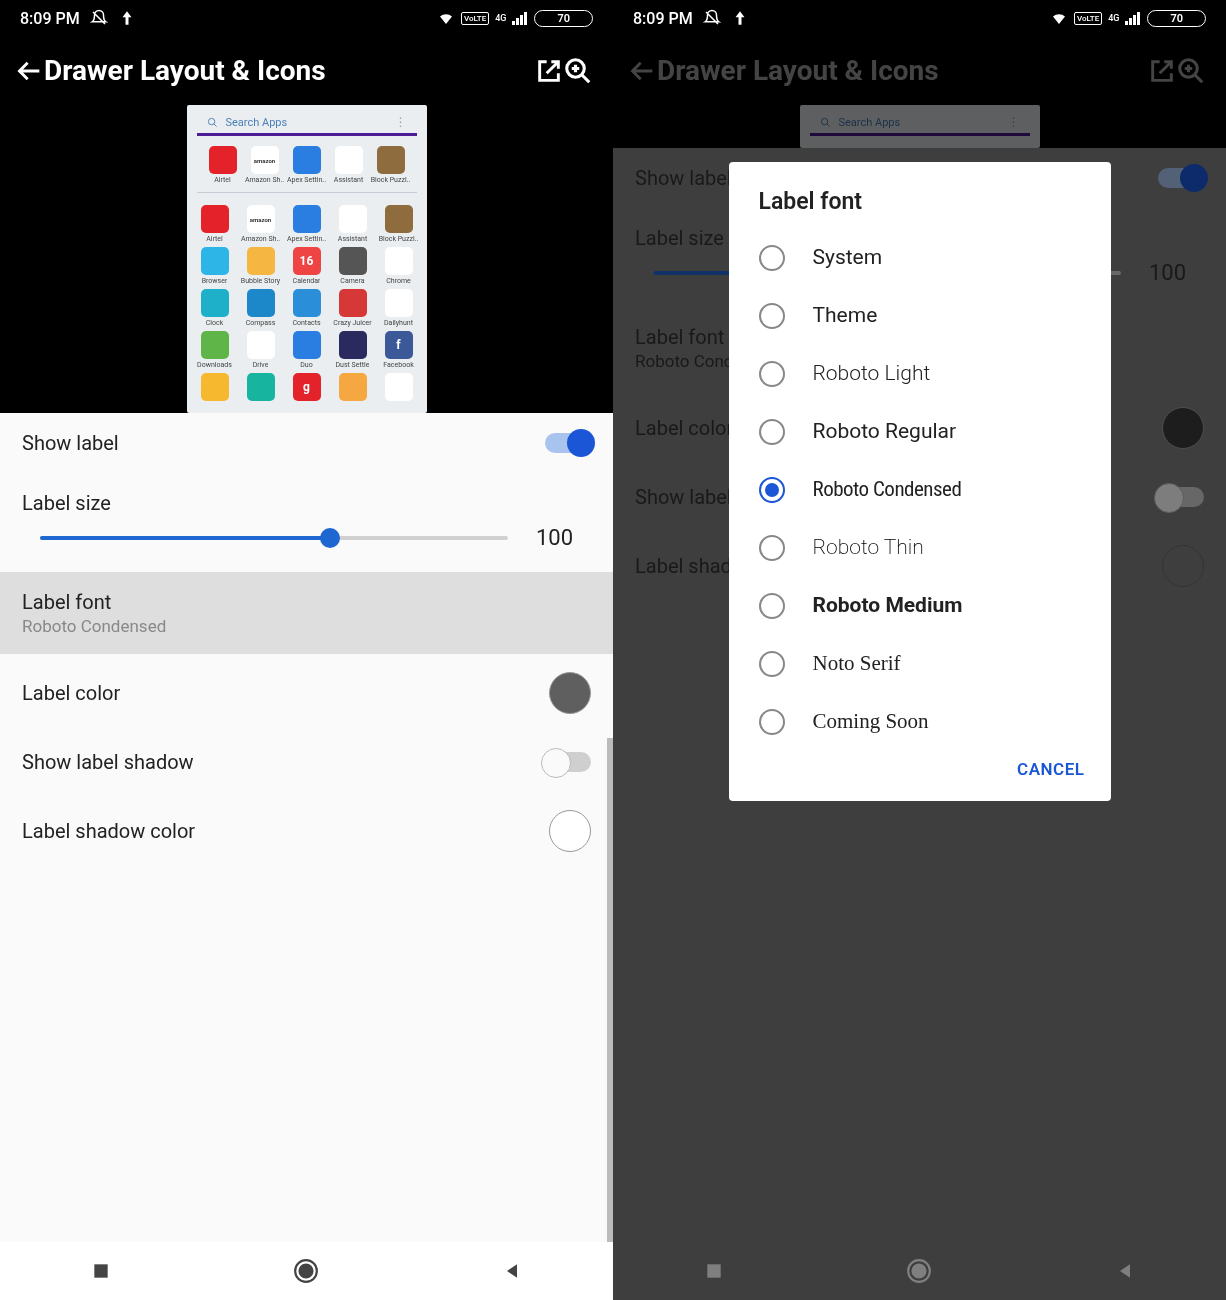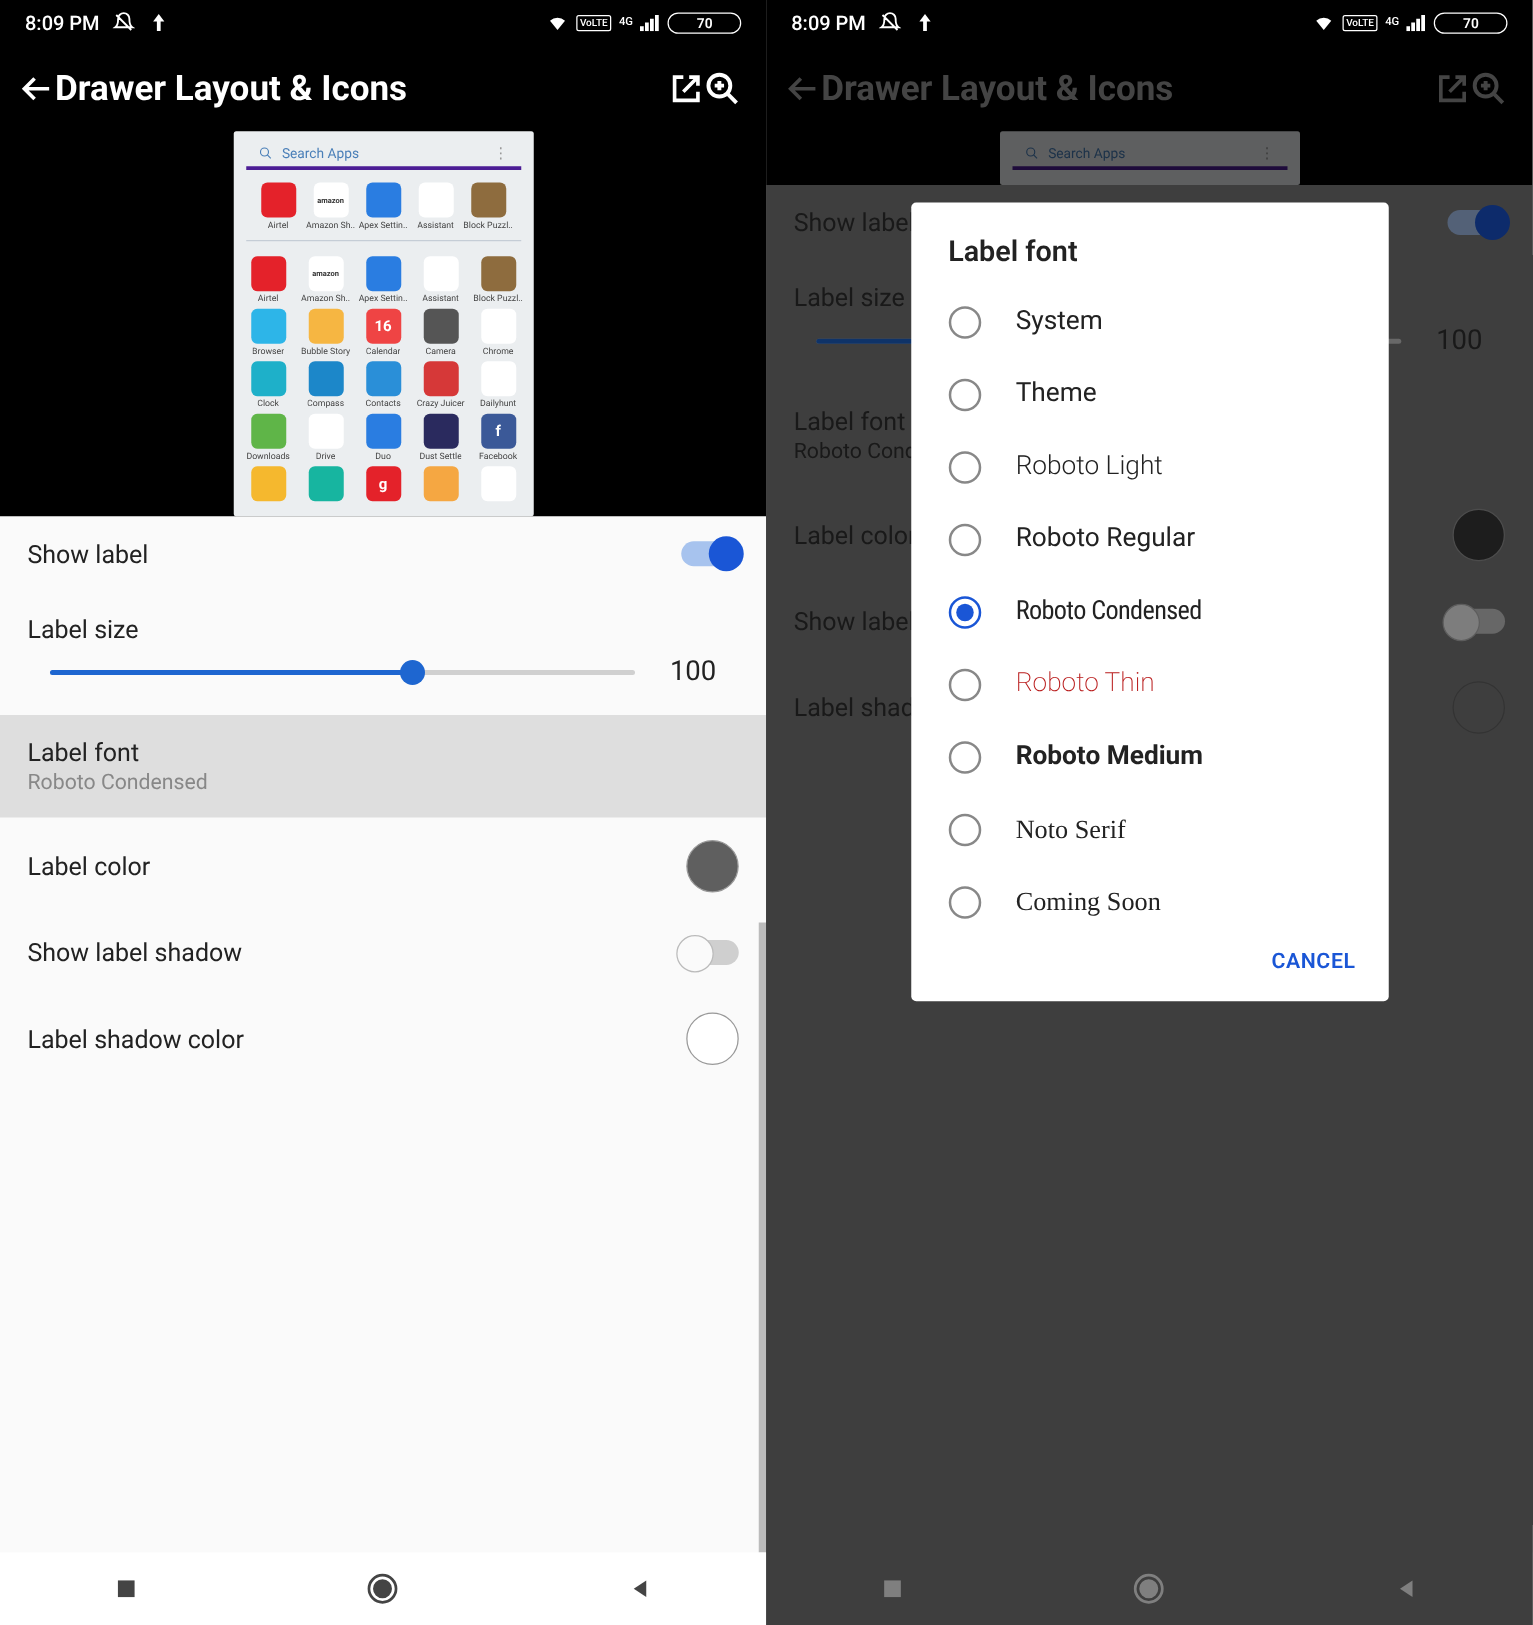--- a/index.html
+++ b/index.html
@@ -46,21 +46,21 @@
 .dim-overlay { position: absolute; inset: 0; background: rgba(0,0,0,0.5); z-index: 5; }
 .dialog { position: absolute; left: 50%; top: 162px; transform: translateX(-50%); width: 382px; background: #fff; border-radius: 4px; z-index: 10; padding: 26px 0 18px; }
 .dialog-title { font-size: 23px; font-weight: 600; color: #222; padding: 0 30px 14px; }
 .radio-row { display: flex; align-items: flex-start; gap: 28px; padding: 16px 30px; }
 .radio { width: 26px; height: 26px; border: 2.5px solid #888; border-radius: 50%; position: relative; flex-shrink: 0; }
 .radio.selected { border-color: #1a56d6; }
 .radio.selected::after { content: ''; position: absolute; inset: 4px; background: #1a56d6; border-radius: 50%; }
 .radio-label { font-size: 21px; color: #222; }
 .font-light { font-weight: 300; }
 .font-cond { font-stretch: condensed; letter-spacing: -0.5px; }
-.font-thin { font-weight: 200; color: #b91c1c; }
+.font-thin { font-weight: 200; color: #000000; }
 .font-med { font-weight: 700; }
 .font-serif { font-family: Georgia, serif; }
 .font-coming { font-family: "Comic Sans MS", cursive; }
 .font-script { font-family: "Brush Script MT", cursive; font-style: italic; }
 .dialog-actions { display: flex; justify-content: flex-end; padding: 8px 26px 4px; }
 .btn-cancel { color: #1a56d6; font-weight: 600; font-size: 17px; letter-spacing: 0.5px; }
 .phone-right .settings { background: #7d7d7d; color: #333; }
 .phone-right .setting-title, .phone-right .setting-sub, .phone-right .slider-val { color: #333; }
 .phone-right .navbar { background: #7d7d7d; }
 .phone-right .nav-ic { color: #fff; }

